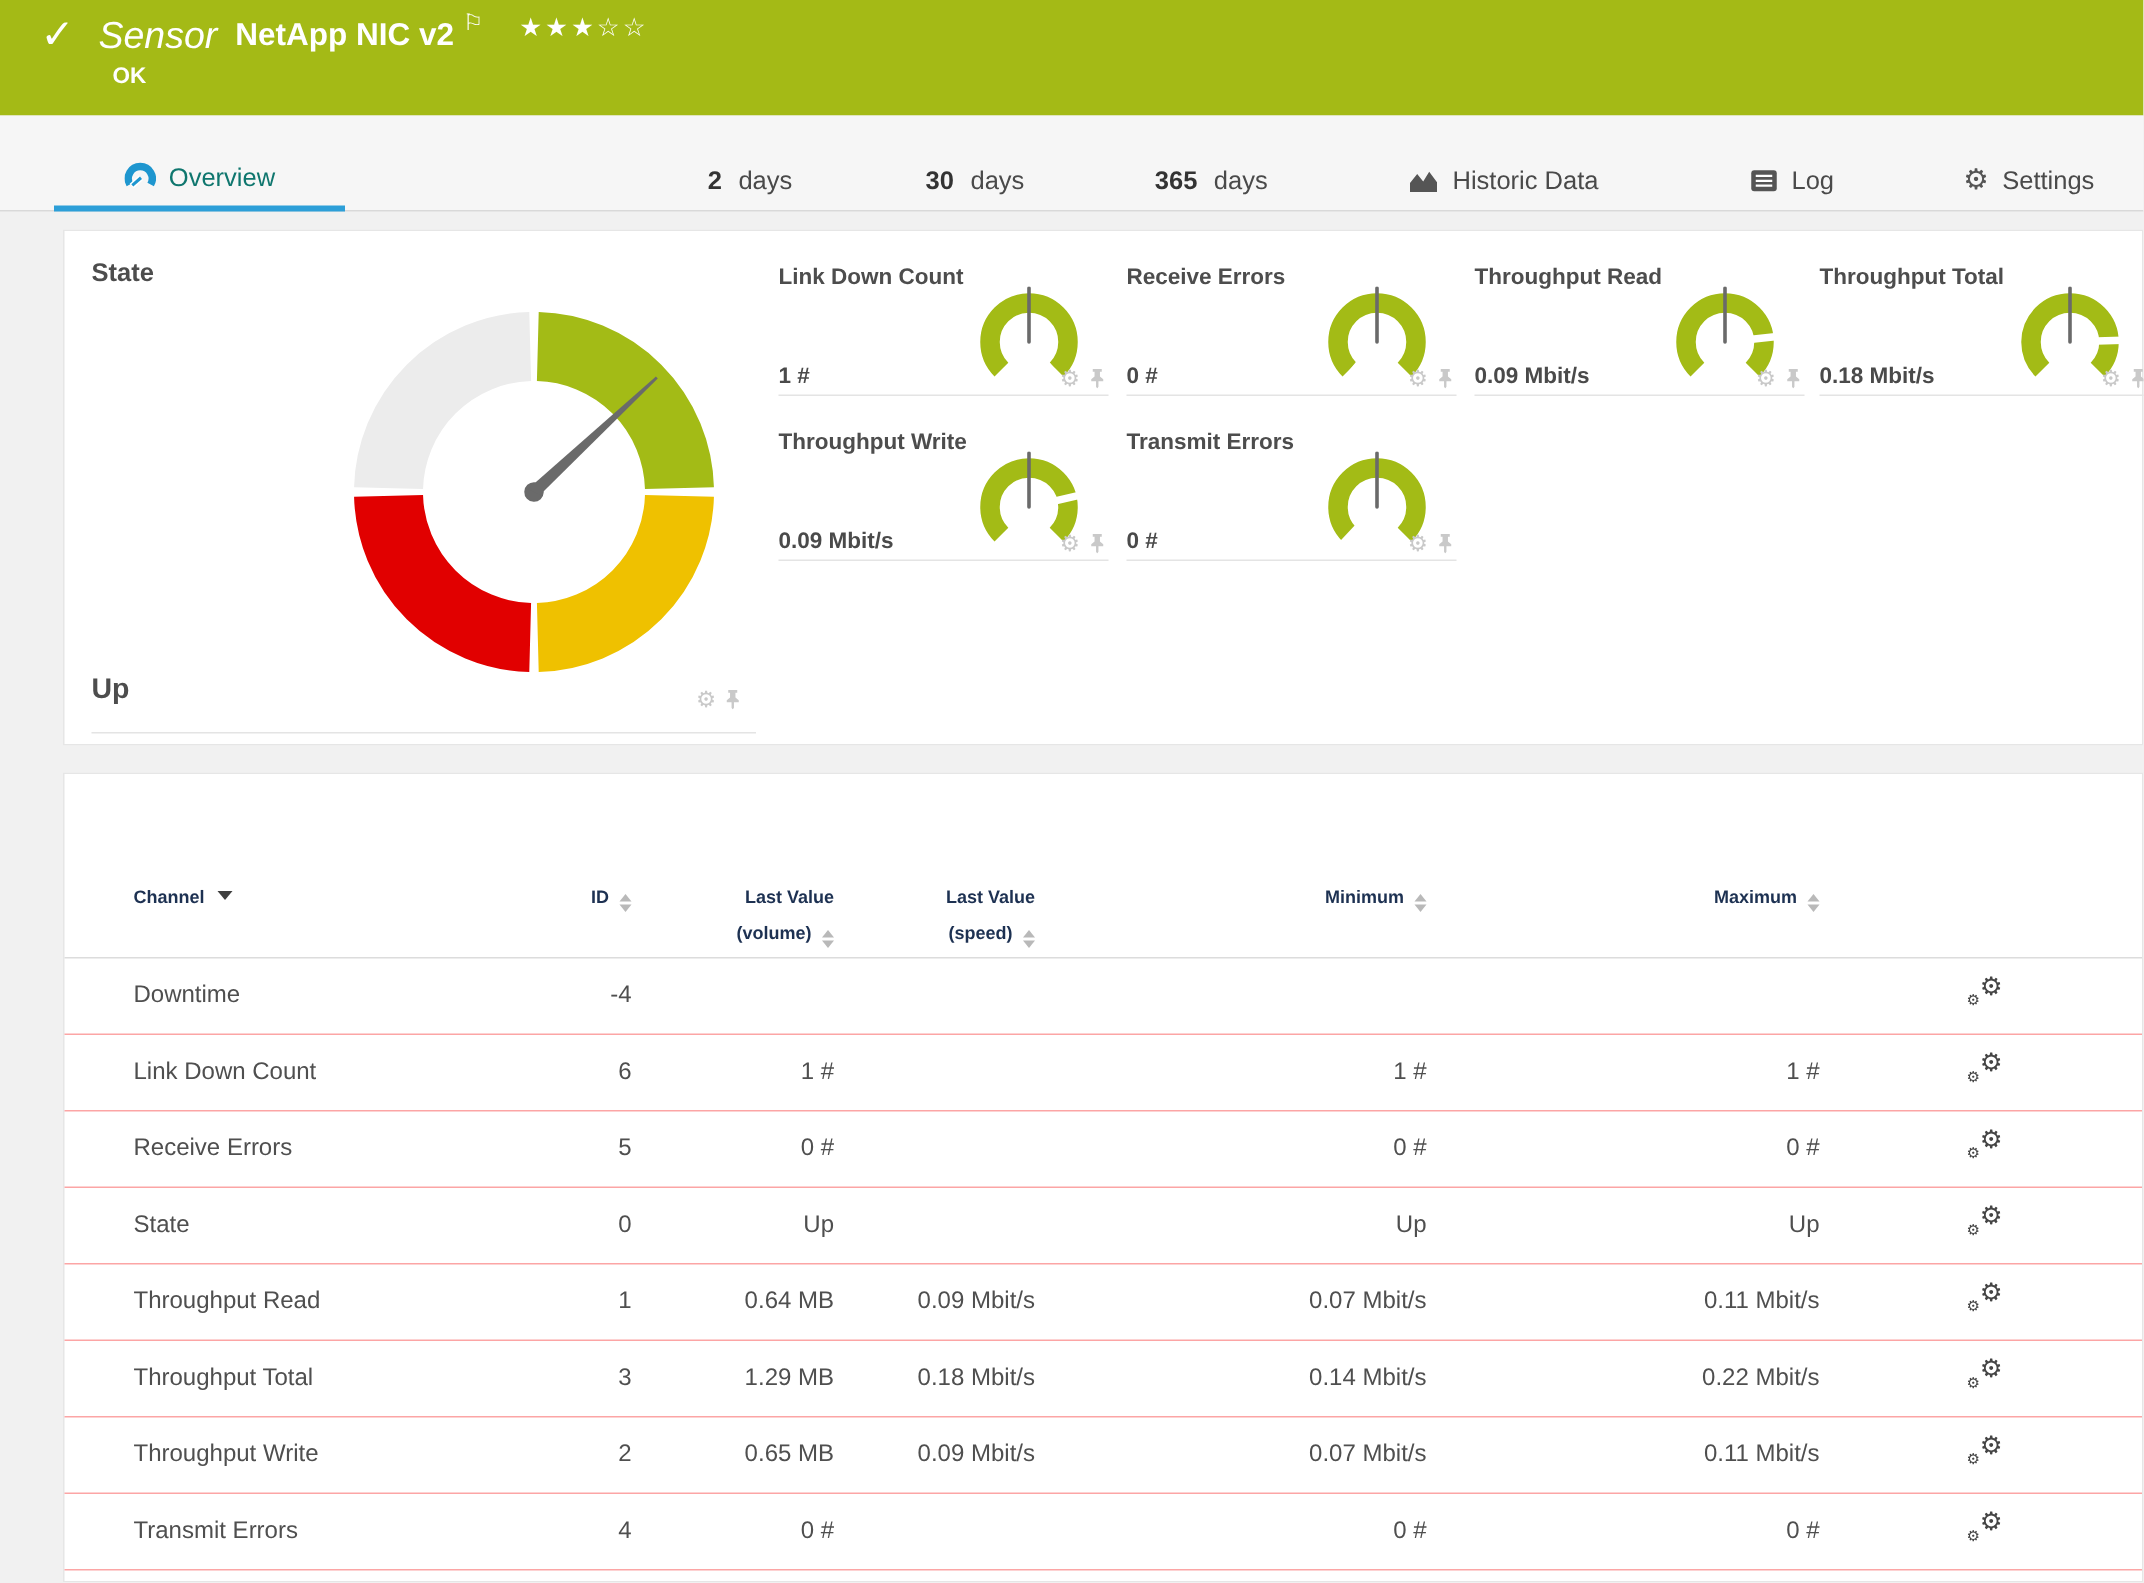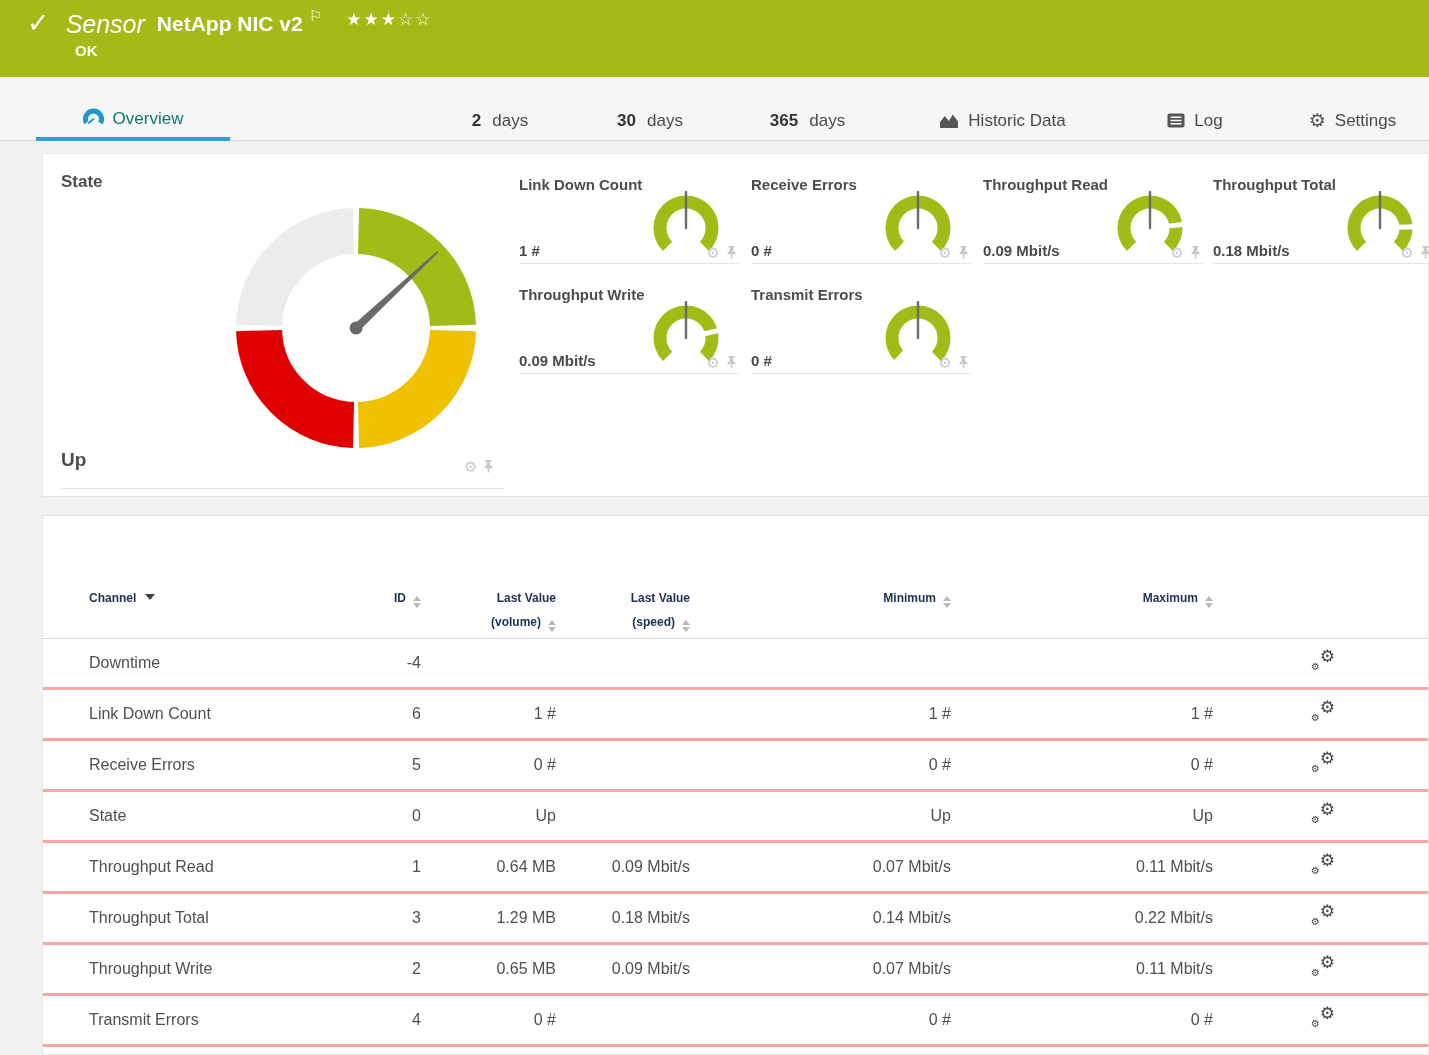--- a/index.html
+++ b/index.html
@@ -43,21 +43,21 @@
   .mini-card { position:absolute; width:220px; height:93px; border-bottom:1px solid #e4e4e4; }
   .mini-title { position:absolute; left:0; top:5px; font-size:15px; font-weight:bold; color:#4d4d4d; }
   .mini-gauge { position:absolute; left:132px; top:20px; }
   .mini-value { position:absolute; left:0; bottom:4px; font-size:15px; font-weight:bold; color:#4a4a4a; }
   .mini-card .card-icons { right:2px; bottom:3px; }
 
   
   .thead-row, .trow { display:grid; grid-template-columns:262px 70px 135px 134px 261px 262px 1fr; padding-left:46px; align-items:center; }
   .thead-row { position:absolute; top:70px; left:0; right:0; height:53px; align-items:start; border-bottom:1px solid #dcdcdc; color:#1d3152; font-size:12px; font-weight:bold; line-height:24px; }
   .tbody { position:absolute; top:123px; left:0; right:0; }
-  .trow { height:51px; border-bottom:3px solid #fca5a5; font-size:16px; color:#4f4f4f; }
+  .trow { height:51px; border-bottom:1px solid #fca5a5; font-size:16px; color:#4f4f4f; }
   .c-id,.c-lvv,.c-lvs,.c-min,.c-max { text-align:right; }
   .hcell { white-space:nowrap; }
   .sort { display:inline-flex; flex-direction:column; margin-left:7px; vertical-align:1px; cursor:pointer; }
   .sort .up { width:0; height:0; border-left:4px solid transparent; border-right:4px solid transparent; border-bottom:5px solid #b9b9b9; margin-bottom:2px; }
   .sort .down { width:0; height:0; border-left:4px solid transparent; border-right:4px solid transparent; border-top:5px solid #b9b9b9; }
   .caret-down { display:inline-block; width:0; height:0; border-left:5px solid transparent; border-right:5px solid transparent; border-top:6px solid #3f3f3f; margin-left:9px; vertical-align:2px; cursor:pointer; }
   .c-gear { padding-left:98px; }
   .gears { position:relative; display:inline-block; width:24px; height:22px; color:#454545; cursor:pointer; }
   .gears .g-big { position:absolute; right:0; top:-2px; font-size:17px; line-height:1; }
   .gears .g-small { position:absolute; left:0; bottom:0; font-size:10px; line-height:1; }

